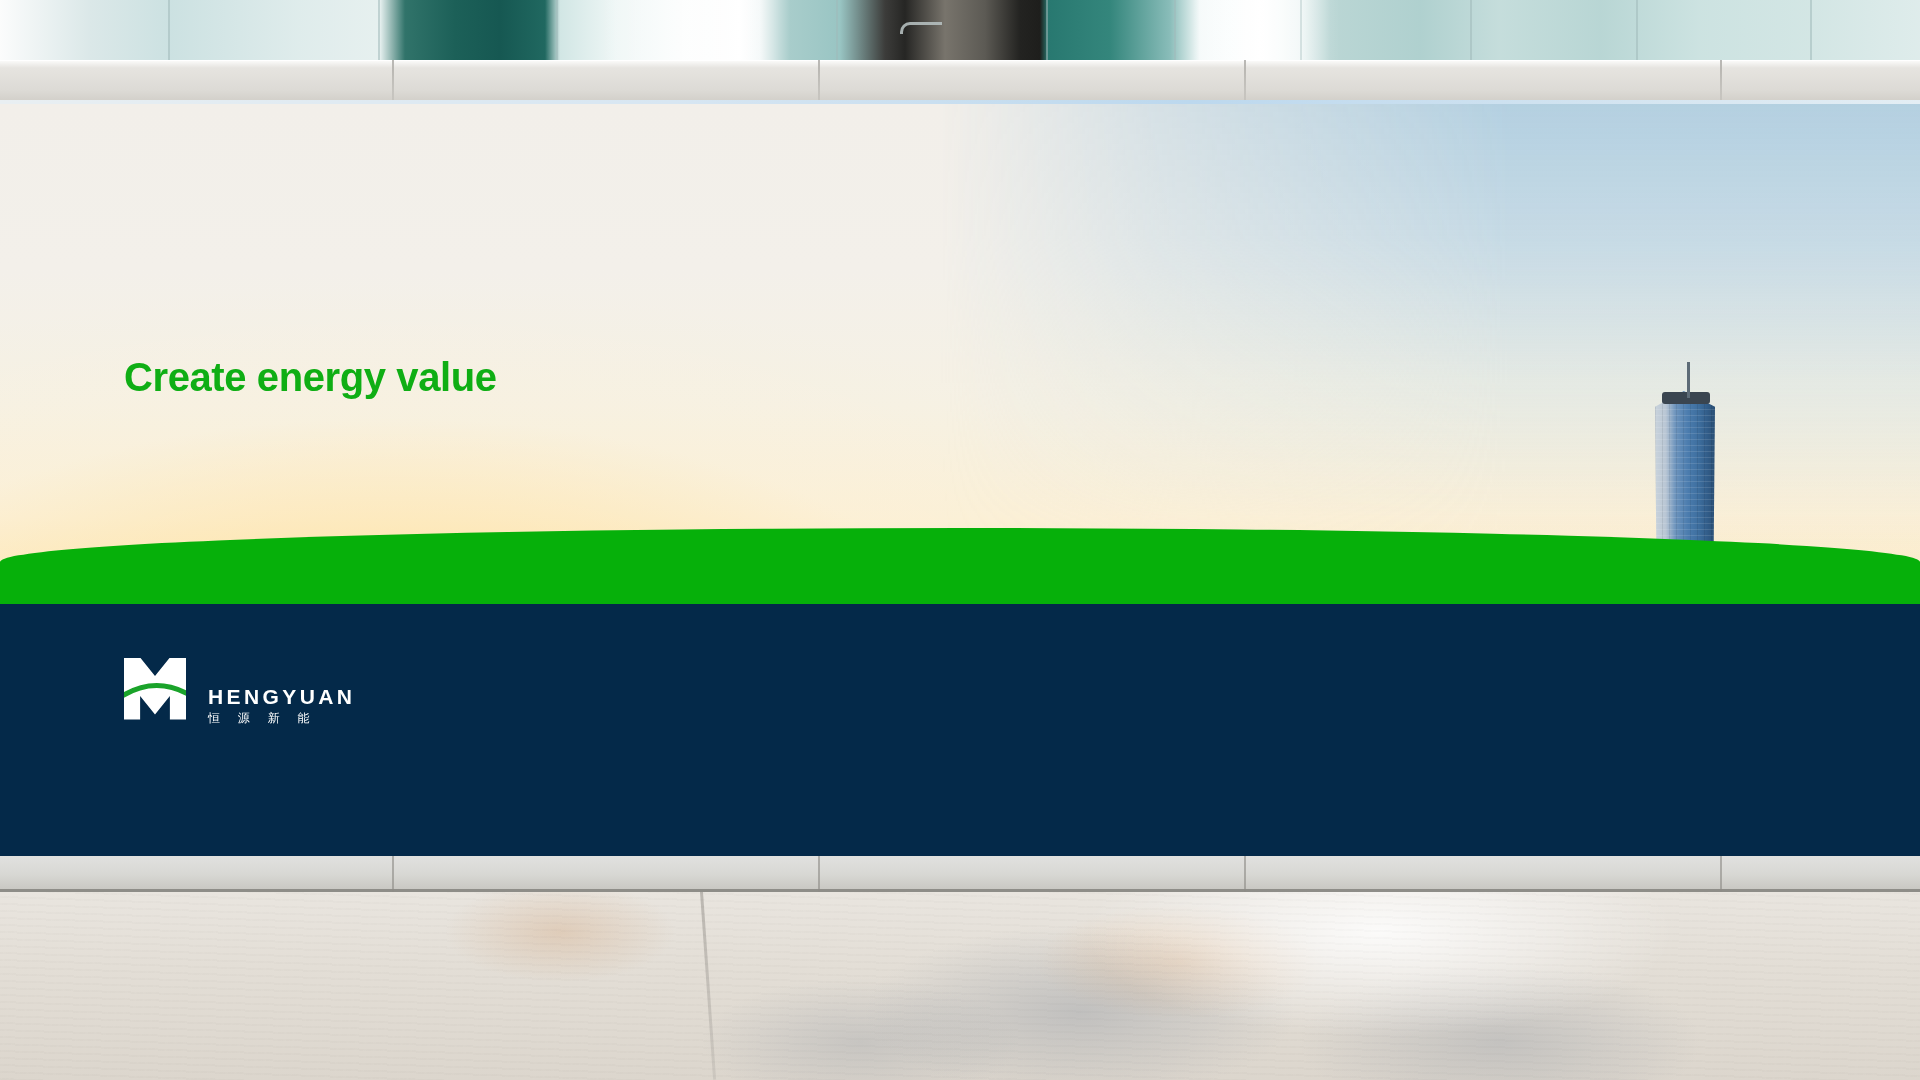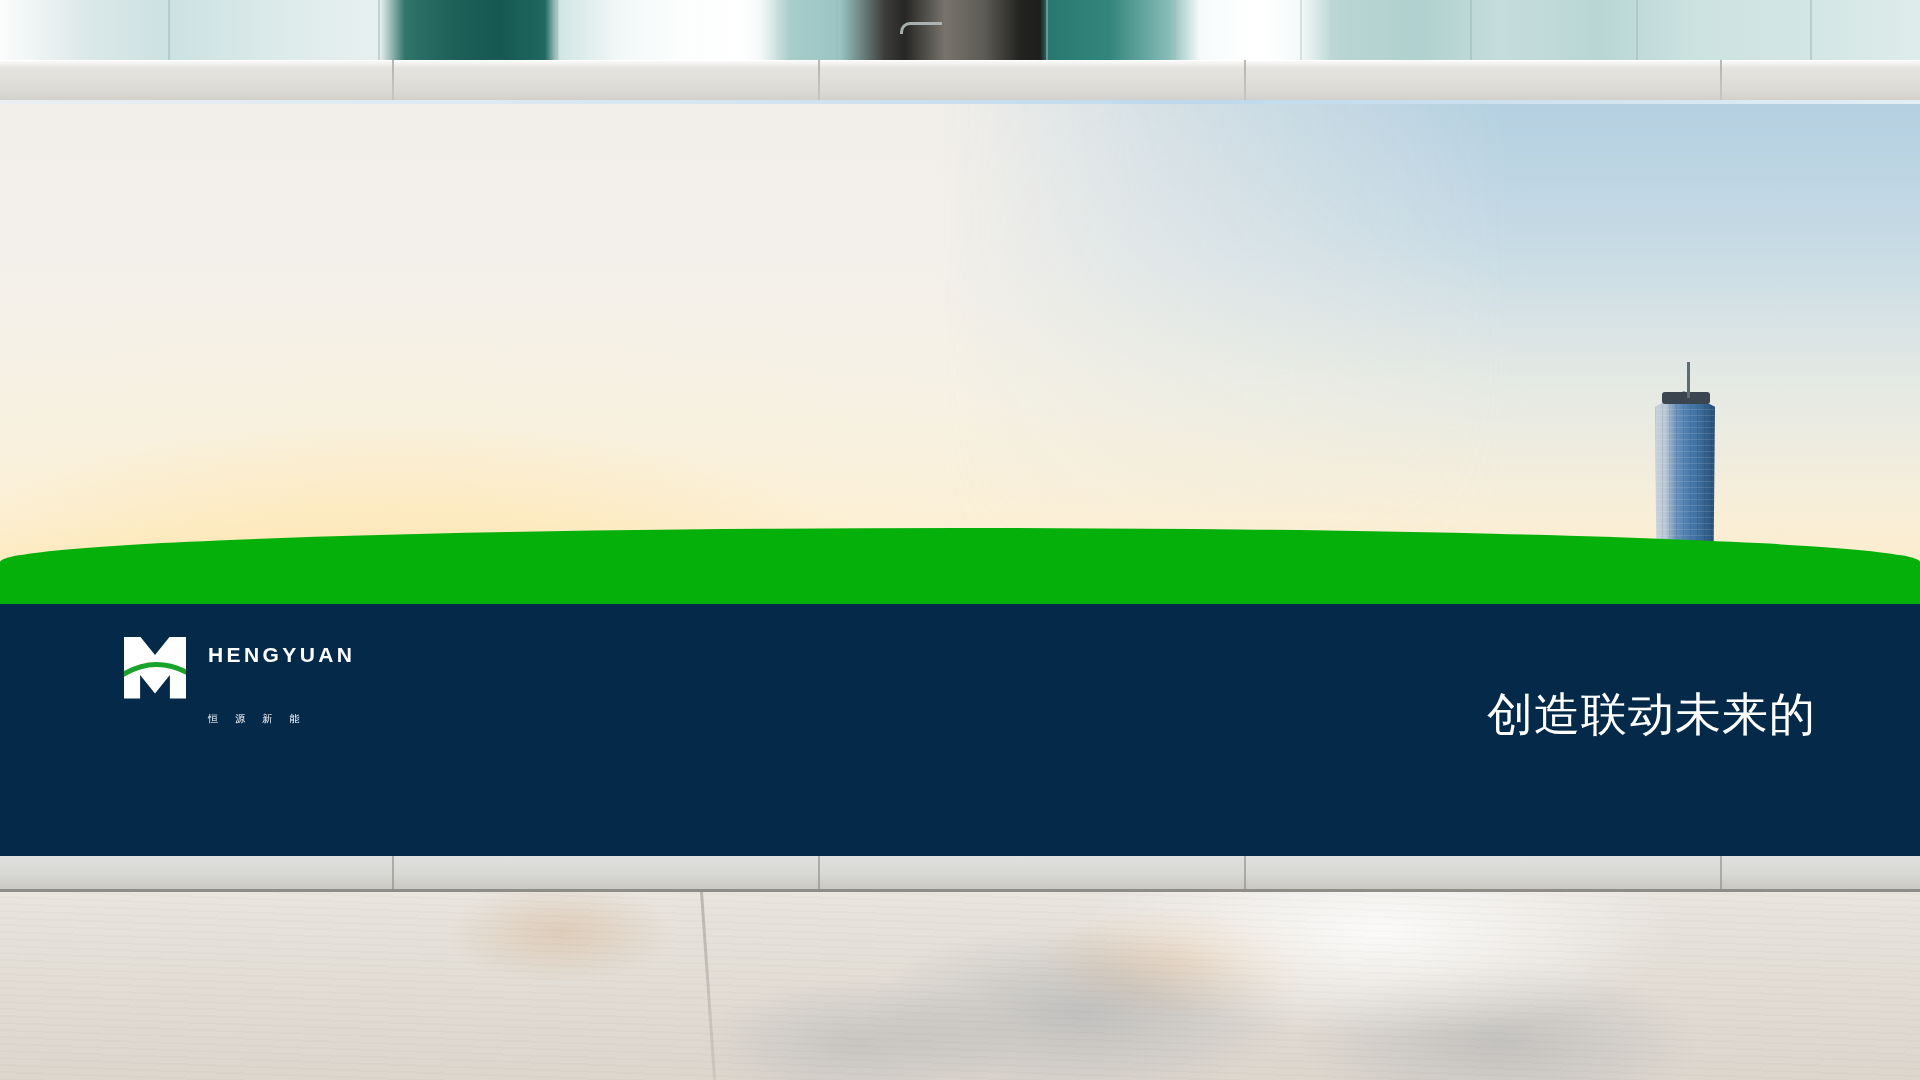--- a/index.html
+++ b/index.html
@@ -191,23 +191,22 @@
     position:absolute; left:-2px; top:20px; width:66px; height:26px;
     overflow:hidden; pointer-events:none;
   }
   .logo-arc svg{ display:block; }
   .logo-text{ display:flex; flex-direction:column; gap:5px; }
   .logo-en{
     color:#ffffff; font-size:21px; font-weight:bold;
     letter-spacing:3.4px; line-height:1;margin-top:33px;
   }
   .logo-cn{
-    color:#ffffff; font-size:10px; letter-spacing:7px; line-height:1;
+    color:#ffffff; font-size:12px; letter-spacing:7px; line-height:1;
     font-family:"DejaVu Sans","Liberation Sans",sans-serif;
-    margin-top:44px;
   }
 
   
   .cn-tagline{
     position:absolute; right:104px; bottom:110px;
     color:#ffffff; text-align:left;
     font-family:"DejaVu Sans","Liberation Sans",sans-serif;
     font-size:46px; line-height:1.36; letter-spacing:1px;
     white-space:nowrap;
   }
@@ -448,38 +447,38 @@
         </div>
       <div class="owtc-ring"></div>
       <div class="owtc-spire"></div>
     </div>
 
     <div class="green-band-fill"></div>
     <div class="green-band"></div>
     <div class="navy-band"></div>
 
     <div class="headline" style="color: rgb(15, 174, 20);">
+      <div>Create energy value</div>
     </div>
 
     <div class="logo-lockup">
       <div class="logo-mark">
         <div class="logo-arc">
           <svg width="66" height="26" viewBox="0 0 66 26" aria-hidden="true">
             <path d="M0 18 Q33 -2 66 16" fill="none" stroke="#1aa32a" stroke-width="5"></path>
           </svg>
         </div>
       </div>
       <div class="logo-text">
         <div class="logo-en">HENGYUAN</div>
         <div class="logo-cn">恒 源 新 能</div>
       </div>
     </div>
 
     <div class="cn-tagline">
-      <div>创造联动未来的</div>
     </div>
   </div>
 
   <div class="env-ledge-bottom">
     <div class="seam" style="left:392px"></div>
     <div class="seam" style="left:818px"></div>
     <div class="seam" style="left:1244px"></div>
     <div class="seam" style="left:1720px"></div>
   </div>
 

